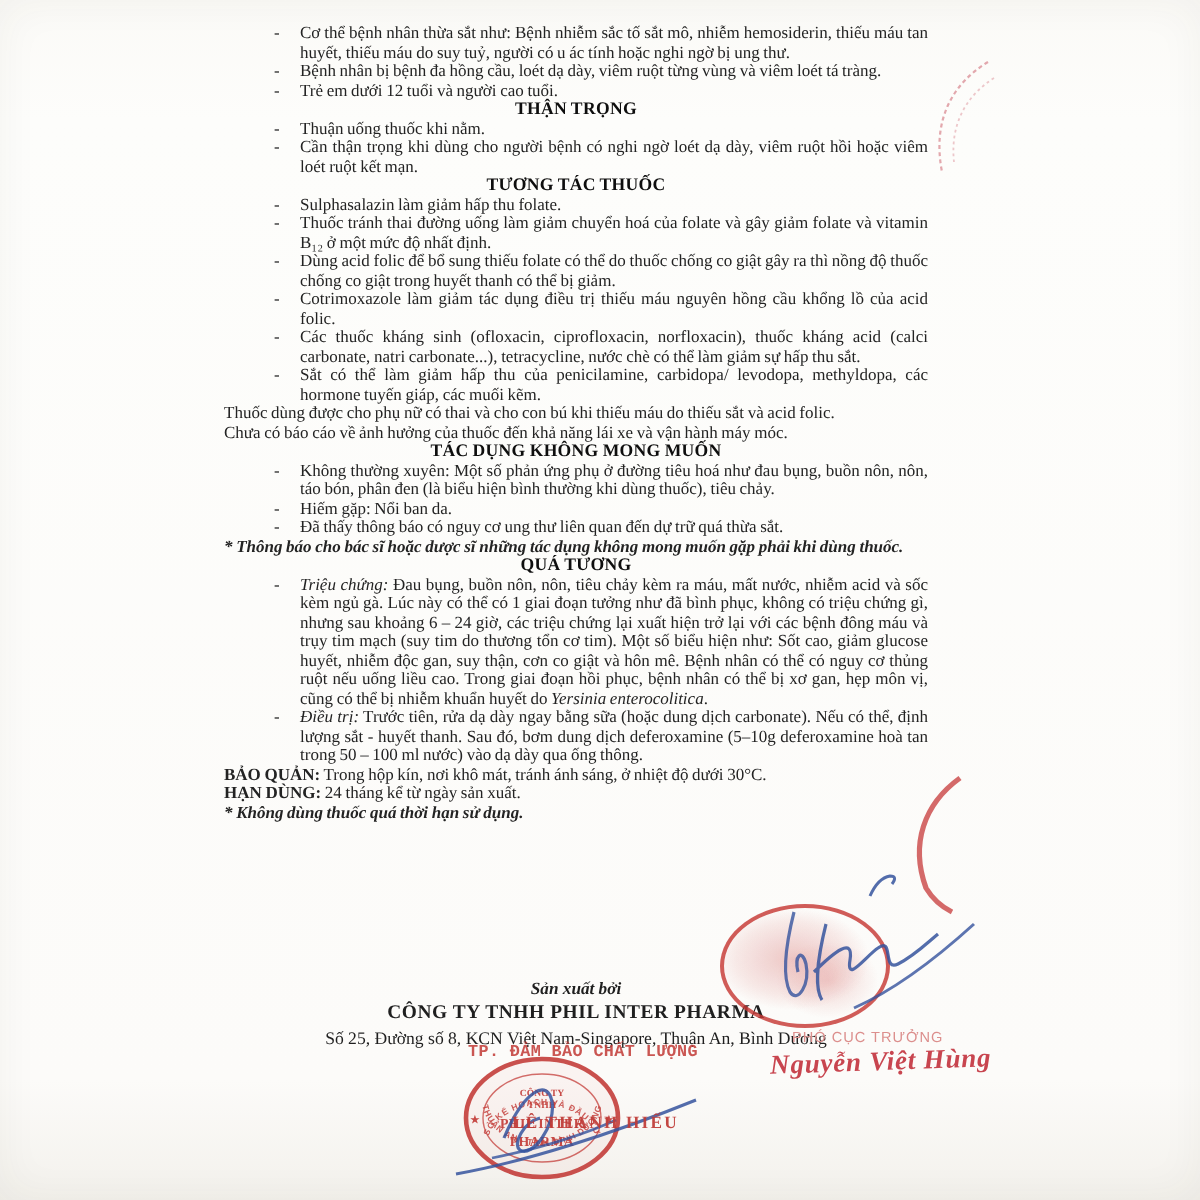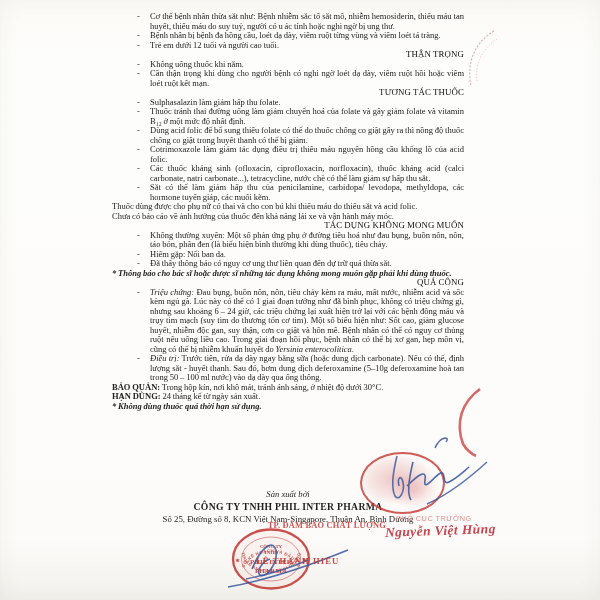--- a/index.html
+++ b/index.html
@@ -3,37 +3,37 @@
 <meta charset="utf-8">
 <style>
   html,body{margin:0;padding:0;background:#e9e7e2;}
   .paper{position:relative;width:600px;height:600px;margin:0 auto;overflow:hidden;
     background:linear-gradient(180deg,#fbfaf7,#fdfdfb 10%,#fcfbf9 90%,#f3f1ec);
     box-shadow:inset 0 0 22px rgba(60,50,40,.05);}
   .doc{position:absolute;left:112px;top:12px;width:352px;z-index:1;
     font-family:"Liberation Serif",serif;font-size:8.5px;line-height:9.5px;
     color:#232323;text-align:justify;word-spacing:-0.3px;}
   .doc p{margin:0;}
-  .hd{font-weight:400;color:#0e0e0e;font-size:8.8px;letter-spacing:.15px;margin:0;text-align:right;}
+  .hd{font-weight:700;color:#0e0e0e;font-size:8.8px;letter-spacing:.15px;margin:0;text-align:center;}
   .item{position:relative;padding-left:38px;}
   .dash{position:absolute;left:25px;top:0;}
   .lead{font-style:italic;}
   .note{font-weight:700;font-style:italic;}
   .info b{font-weight:700;margin-top:28px;}
   .footer{position:absolute;left:112px;top:489px;width:352px;z-index:1;text-align:center;
     font-family:"Liberation Serif",serif;color:#1f1f1f;}
   .footer p{margin:0;}
-  .made-by{font-style:italic;font-weight:400;font-size:8.6px;}
+  .made-by{font-style:italic;font-weight:700;font-size:8.6px;}
   .company{font-weight:700;font-size:9.7px;letter-spacing:.3px;margin-top:2px !important;}
   .address{font-size:8.8px;margin-top:1.5px !important;}
   
   .stamps{position:absolute;inset:0;z-index:2;pointer-events:none;}
-  .qa-title{position:absolute;left:234px;top:521px;width:132px;text-align:right;
-    font-family:Liberation Serif, serif;font-weight:700;font-size:8.4px;
-    color:#c4403c;opacity:.88;letter-spacing:.2px;margin-left:20px;}
+  .qa-title{position:absolute;left:234px;top:521px;width:132px;text-align:left;
+    font-family:Liberation Mono, monospace;font-weight:700;font-size:8.4px;
+    color:#c4403c;opacity:.88;letter-spacing:.2px;}
   .qa-signer{position:absolute;left:256px;top:556px;font-family:"Liberation Serif",serif;
     font-weight:700;font-size:8.6px;letter-spacing:1.1px;color:#bf3a36;opacity:.92;}
   .seal{position:absolute;left:230px;top:527px;width:82px;height:64px;filter:blur(.2px);}
   .seal-sig{position:absolute;left:216px;top:533px;width:142px;height:62px;}
   .big-stamp{position:absolute;left:360px;top:452px;width:81px;height:58px;border-radius:50%;
     border:2.6px solid rgba(198,56,52,.82);filter:blur(.25px);
     background:
       radial-gradient(60% 55% at 42% 44%, rgba(206,78,76,.30), rgba(206,78,76,.10) 58%, rgba(206,78,76,0) 80%),
       radial-gradient(42% 44% at 64% 62%, rgba(206,78,76,.22), rgba(206,78,76,0) 75%);}
   .right-sig{position:absolute;left:383px;top:436px;width:108px;height:72px;}
@@ -57,42 +57,42 @@
 
 <div class="paper">
 
   <main class="doc">
 
     <div class="item"><span class="dash">-</span><span>Cơ thể bệnh nhân thừa sắt như: Bệnh nhiễm sắc tố sắt mô, nhiễm hemosiderin, thiếu máu tan huyết, thiếu máu do suy tuỷ, người có u ác tính hoặc nghi ngờ bị ung thư.</span></div>
     <div class="item"><span class="dash">-</span><span>Bệnh nhân bị bệnh đa hồng cầu, loét dạ dày, viêm ruột từng vùng và viêm loét tá tràng.</span></div>
     <div class="item"><span class="dash">-</span><span>Trẻ em dưới 12 tuổi và người cao tuổi.</span></div>
 
     <p class="hd">THẬN TRỌNG</p>
-    <div class="item"><span class="dash">-</span><span>Không uống thuốc khi nằm.</span></div>
+    <div class="item"><span class="dash">-</span><span>Thuận uống thuốc khi nằm.</span></div>
     <div class="item"><span class="dash">-</span><span>Cần thận trọng khi dùng cho người bệnh có nghi ngờ loét dạ dày, viêm ruột hồi hoặc viêm loét ruột kết mạn.</span></div>
 
     <p class="hd">TƯƠNG TÁC THUỐC</p>
     <div class="item"><span class="dash">-</span><span>Sulphasalazin làm giảm hấp thu folate.</span></div>
     <div class="item"><span class="dash">-</span><span>Thuốc tránh thai đường uống làm giảm chuyển hoá của folate và gây giảm folate và vitamin B₁₂ ở một mức độ nhất định.</span></div>
     <div class="item"><span class="dash">-</span><span>Dùng acid folic để bổ sung thiếu folate có thể do thuốc chống co giật gây ra thì nồng độ thuốc chống co giật trong huyết thanh có thể bị giảm.</span></div>
     <div class="item"><span class="dash">-</span><span>Cotrimoxazole làm giảm tác dụng điều trị thiếu máu nguyên hồng cầu khổng lồ của acid folic.</span></div>
     <div class="item"><span class="dash">-</span><span>Các thuốc kháng sinh (ofloxacin, ciprofloxacin, norfloxacin), thuốc kháng acid (calci carbonate, natri carbonate...), tetracycline, nước chè có thể làm giảm sự hấp thu sắt.</span></div>
     <div class="item"><span class="dash">-</span><span>Sắt có thể làm giảm hấp thu của penicilamine, carbidopa/ levodopa, methyldopa, các hormone tuyến giáp, các muối kẽm.</span></div>
 
     <p>Thuốc dùng được cho phụ nữ có thai và cho con bú khi thiếu máu do thiếu sắt và acid folic.</p>
 
     <p>Chưa có báo cáo về ảnh hưởng của thuốc đến khả năng lái xe và vận hành máy móc.</p>
 
     <p class="hd">TÁC DỤNG KHÔNG MONG MUỐN</p>
     <div class="item"><span class="dash">-</span><span>Không thường xuyên: Một số phản ứng phụ ở đường tiêu hoá như đau bụng, buồn nôn, nôn, táo bón, phân đen (là biểu hiện bình thường khi dùng thuốc), tiêu chảy.</span></div>
     <div class="item"><span class="dash">-</span><span>Hiếm gặp: Nổi ban da.</span></div>
     <div class="item"><span class="dash">-</span><span>Đã thấy thông báo có nguy cơ ung thư liên quan đến dự trữ quá thừa sắt.</span></div>
     <p class="note">* Thông báo cho bác sĩ hoặc dược sĩ những tác dụng không mong muốn gặp phải khi dùng thuốc.</p>
 
-    <p class="hd">QUÁ CÔNG</p>
+    <p class="hd">QUÁ TƯƠNG</p>
     <div class="item"><span class="dash">-</span><span><i class="lead">Triệu chứng:</i><span> Đau bụng, buồn nôn, nôn, tiêu chảy kèm ra máu, mất nước, nhiễm acid và sốc kèm ngủ gà. Lúc này có thể có 1 giai đoạn tưởng như đã bình phục, không có triệu chứng gì, nhưng sau khoảng 6 – 24 giờ, các triệu chứng lại xuất hiện trở lại với các bệnh đông máu và trụy tim mạch (suy tim do thương tổn cơ tim). Một số biểu hiện như: Sốt cao, giảm glucose huyết, nhiễm độc gan, suy thận, cơn co giật và hôn mê. Bệnh nhân có thể có nguy cơ thủng ruột nếu uống liều cao. Trong giai đoạn hồi phục, bệnh nhân có thể bị xơ gan, hẹp môn vị, cũng có thể bị nhiễm khuẩn huyết do </span><i>Yersinia enterocolitica</i><span>.</span></span></div>
     <div class="item"><span class="dash">-</span><span><i class="lead">Điều trị:</i><span> Trước tiên, rửa dạ dày ngay bằng sữa (hoặc dung dịch carbonate). Nếu có thể, định lượng sắt - huyết thanh. Sau đó, bơm dung dịch deferoxamine (5–10g deferoxamine hoà tan trong 50 – 100 ml nước) vào dạ dày qua ống thông.</span></span></div>
 
     <p class="info"><b>BẢO QUẢN:</b><span> Trong hộp kín, nơi khô mát, tránh ánh sáng, ở nhiệt độ dưới 30°C.</span></p>
     <p class="info"><b>HẠN DÙNG:</b><span> 24 tháng kể từ ngày sản xuất.</span></p>
     <p class="note">* Không dùng thuốc quá thời hạn sử dụng.</p>
   </main>
 
   <div class="footer">
     <p class="made-by">Sản xuất bởi</p>

